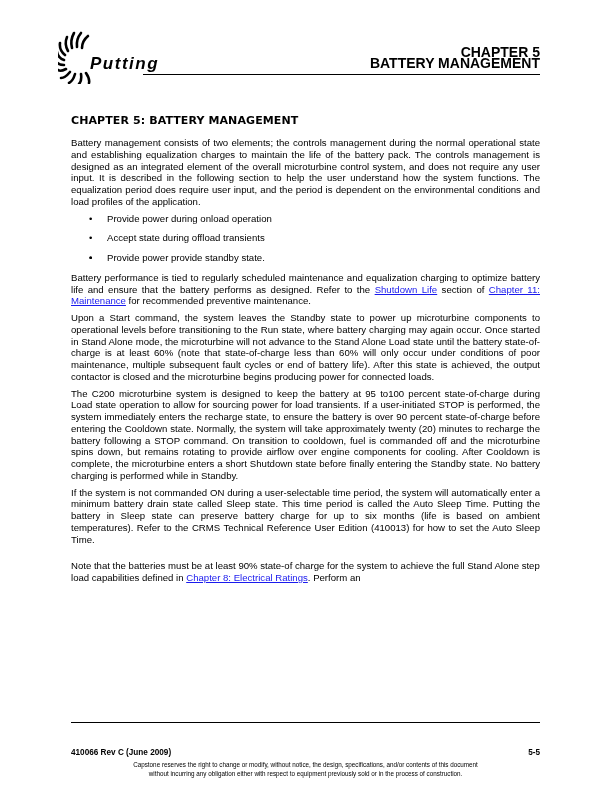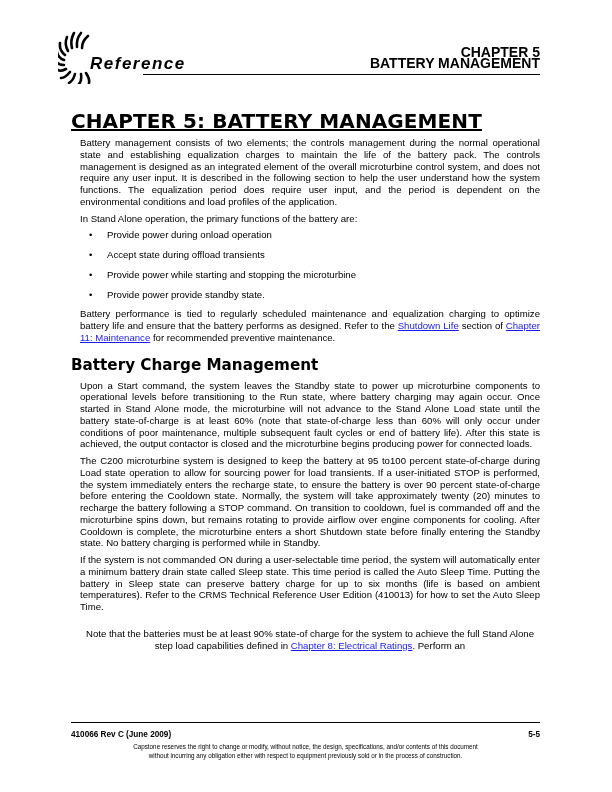--- a/index.html
+++ b/index.html
@@ -7,33 +7,33 @@
            font-family: "Liberation Sans", sans-serif; color: #000; }
     .header { position: absolute; left: 58px; top: 28px; width: 482px; height: 48px; }
     .logo { position: absolute; left: 0; top: 0; width: 150px; height: 56px; }
     .logo svg { position: absolute; left: 0; top: 0; }
     .logo-text { position: absolute; left: 32px; top: 26px; font-size: 17px; font-weight: bold;
                  font-style: italic; letter-spacing: 1.5px; color: #000; }
     .header-rule { position: absolute; left: 85px; right: 0; top: 46px; border-top: 1px solid #000; }
     .header-right { position: absolute; right: 0; top: 19px; text-align: right; font-size: 14px;
                     font-weight: bold; line-height: 10.5px; }
     .content { position: absolute; left: 71px; top: 112px; width: 469px; font-size: 9.6px; line-height: 11.75px; }
-    h1 { font-family: "DejaVu Sans", sans-serif; font-weight: bold; font-size: 20px; margin: 0 0 7px 0;
-         letter-spacing: 0.1px; line-height: 18px; text-decoration: underline; }
+    h1 { font-family: "DejaVu Sans", sans-serif; font-weight: bold; font-size: 11px; margin: 0 0 7px 0;
+         letter-spacing: 0.1px; line-height: 18px; }
     h2 { font-family: "DejaVu Sans", sans-serif; font-weight: bold; font-size: 15.2px; margin: 12px 0 6px 0;
          line-height: 18px; }
-    p { margin: 0 0 5px 9px; text-align: justify; }
+    p { margin: 0 0 5px 0; text-align: justify; }
     ul { margin: 0 0 4px 0; padding: 0; list-style: none; }
     li { position: relative; padding-left: 36px; margin-bottom: 8px; }
     li .bullet { position: absolute; left: 18px; top: 0; }
     a { color: #1a1aee; text-decoration: underline; }
     .gap { height: 10px; }
     .footer { position: absolute; left: 71px; top: 722px; width: 469px; }
     .footer-rule { border-top: 1px solid #000; }
-    .footer-row { display: flex; justify-content: space-between; font-size: 8.2px; font-weight: bold; margin-top: 7px; text-align: right; }
+    .footer-row { display: flex; justify-content: space-between; font-size: 8.2px; font-weight: bold; margin-top: 25px; text-align: right; }
     .footer-note { text-align: center; font-size: 6.3px; line-height: 8.5px; margin-top: 4px; }
   </style>
 </head>
 <body>
 
 <div class="header">
   <div class="logo">
     <svg width="40" height="56" viewBox="0 0 40 56">
       <g fill="none" stroke="#000" stroke-width="2.6" stroke-linecap="round">
         <path d="M14 20 Q12 12 16 5"></path>
@@ -43,47 +43,45 @@
         <path d="M7 27 Q1 22 2 15"></path>
         <path d="M6 32 Q0 30 -1 24"></path>
         <path d="M6 37 Q0 37 -2 33"></path>
         <path d="M8 41 Q2 44 0 42"></path>
         <path d="M12 44 Q7 50 3 50"></path>
         <path d="M17 46 Q15 53 11 55"></path>
         <path d="M23 46 Q24 53 21 56"></path>
         <path d="M28 45 Q32 51 31 55"></path>
       </g>
     </svg>
-    <span class="logo-text">Reference</span>
+    <span class="logo-text">Putting</span>
   </div>
   <div class="header-right">
     <div>CHAPTER 5</div>
     <div>BATTERY MANAGEMENT</div>
   </div>
   <div class="header-rule"></div>
 </div>
 
 <div class="content">
   <h1>CHAPTER 5: BATTERY MANAGEMENT</h1>
   <p>Battery management consists of two elements; the controls management during the normal operational state and establishing equalization charges to maintain the life of the battery pack. The controls management is designed as an integrated element of the overall microturbine control system, and does not require any user input. It is described in the following section to help the user understand how the system functions. The equalization period does require user input, and the period is dependent on the environmental conditions and load profiles of the application.</p>
-  <p>In Stand Alone operation, the primary functions of the battery are:</p>
   <ul>
     <li><span class="bullet">•</span><span>Provide power during onload operation</span></li>
     <li><span class="bullet">•</span><span>Accept state during offload transients</span></li>
-    <li><span class="bullet">•</span><span>Provide power while starting and stopping the microturbine</span></li>
+    <li><span class="bullet">•</span></li>
     <li><span class="bullet">•</span><span>Provide power provide standby state.</span></li>
   </ul>
   <p><span>Battery performance is tied to regularly scheduled maintenance and equalization charging to optimize battery life and ensure that the battery performs as designed. Refer to the </span><a>Shutdown Life</a><span> section of </span><a>Chapter 11: Maintenance</a><span> for recommended preventive maintenance.</span></p>
 
-  <h2>Battery Charge Management</h2>
   <p>Upon a Start command, the system leaves the Standby state to power up microturbine components to operational levels before transitioning to the Run state, where battery charging may again occur. Once started in Stand Alone mode, the microturbine will not advance to the Stand Alone Load state until the battery state-of-charge is at least 60% (note that state-of-charge less than 60% will only occur under conditions of poor maintenance, multiple subsequent fault cycles or end of battery life). After this state is achieved, the output contactor is closed and the microturbine begins producing power for connected loads.</p>
   <p>The C200 microturbine system is designed to keep the battery at 95 to100 percent state-of-charge during Load state operation to allow for sourcing power for load transients. If a user-initiated STOP is performed, the system immediately enters the recharge state, to ensure the battery is over 90 percent state-of-charge before entering the Cooldown state. Normally, the system will take approximately twenty (20) minutes to recharge the battery following a STOP command. On transition to cooldown, fuel is commanded off and the microturbine spins down, but remains rotating to provide airflow over engine components for cooling. After Cooldown is complete, the microturbine enters a short Shutdown state before finally entering the Standby state. No battery charging is performed while in Standby.</p>
   <p>If the system is not commanded ON during a user-selectable time period, the system will automatically enter a minimum battery drain state called Sleep state. This time period is called the Auto Sleep Time. Putting the battery in Sleep state can preserve battery charge for up to six months (life is based on ambient temperatures). Refer to the CRMS Technical Reference User Edition (410013) for how to set the Auto Sleep Time.</p>
   <div class="gap"></div>
-  <p style="text-align:center"><span>Note that the batteries must be at least 90% state-of charge for the system to achieve the full Stand Alone step load capabilities defined in </span><a>Chapter 8: Electrical Ratings</a><span>. Perform an</span></p>
+  <p style="text-align:left"><span>Note that the batteries must be at least 90% state-of charge for the system to achieve the full Stand Alone step load capabilities defined in </span><a>Chapter 8: Electrical Ratings</a><span>. Perform an</span></p>
 </div>
 
 <div class="footer">
   <div class="footer-rule"></div>
   <div class="footer-row">
     <span>410066 Rev C (June 2009)</span>
     <span>5-5</span>
   </div>
   <div class="footer-note">
     <div>Capstone reserves the right to change or modify, without notice, the design, specifications, and/or contents of this document</div>

